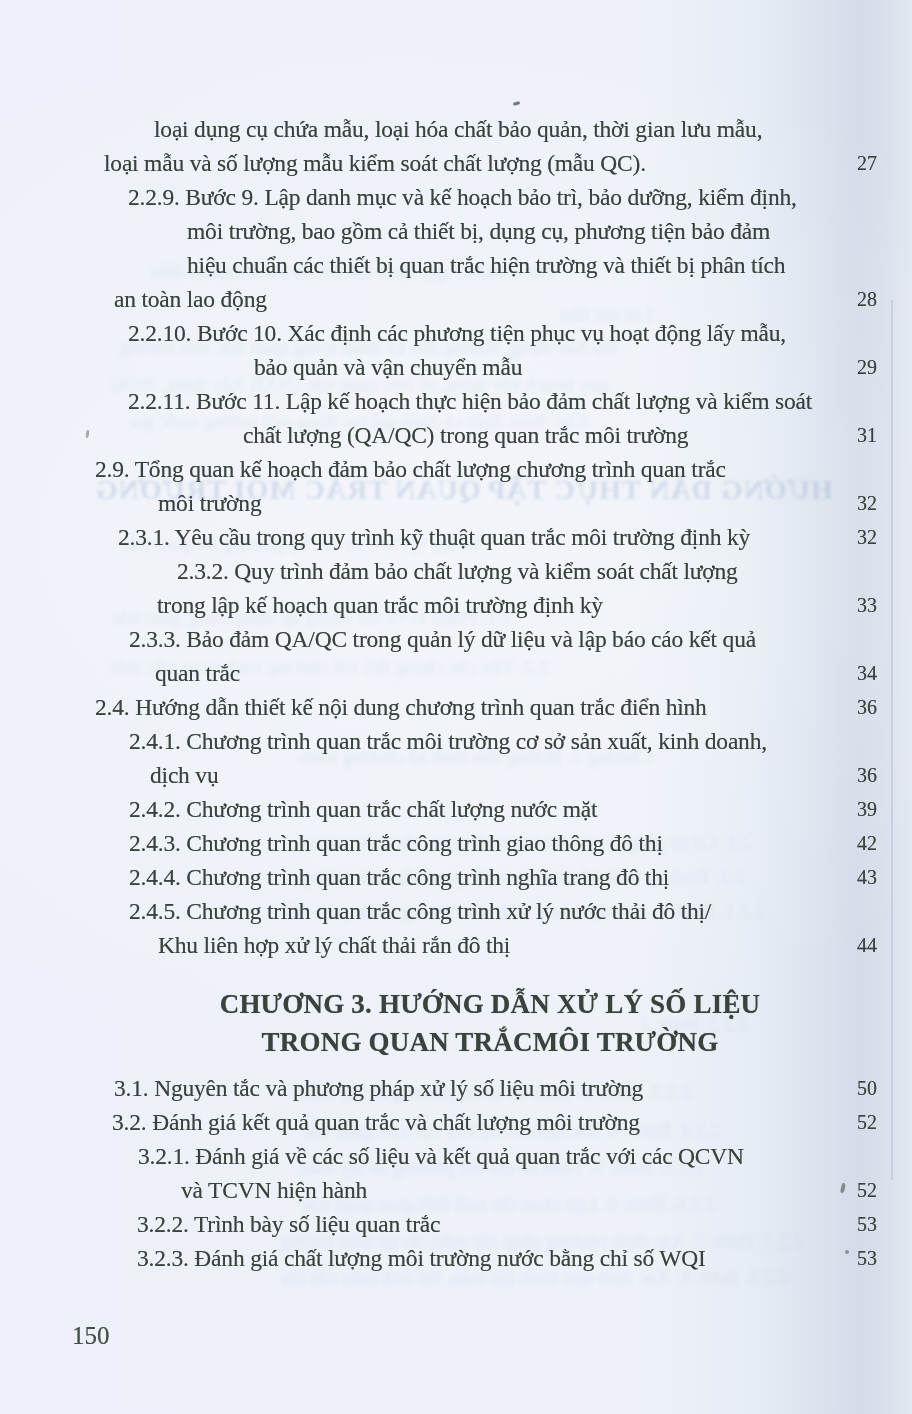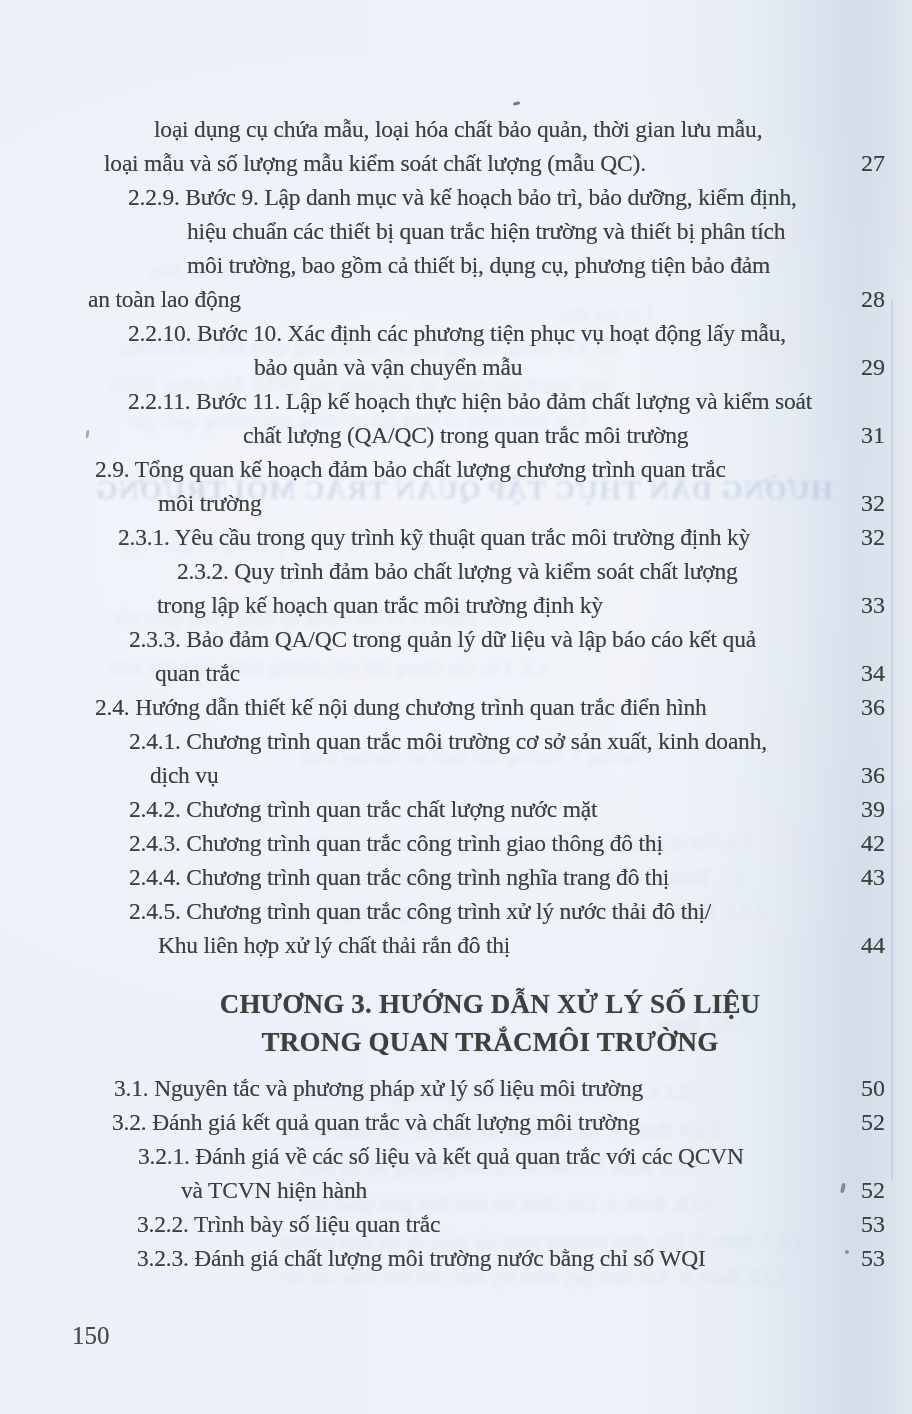--- a/index.html
+++ b/index.html
@@ -8,30 +8,30 @@
     font-family:"Liberation Serif","DejaVu Serif",serif;
   }
   .page{
     position:relative;width:912px;height:1414px;
     background:
       radial-gradient(ellipse 120% 55% at 42% 38%, rgba(255,255,255,0.30), rgba(255,255,255,0) 70%),
       linear-gradient(90deg,#edf0f8 0%,#eef1f8 70%,#e7edf5 82%,#dde4ef 89%,#d3dce9 94%,#d9e0ec 97%,#e2e8f1 100%);
     color:#39423d;
   }
   
-  .toc-block{position:absolute;left:0;right:0;}
+  .toc-block{position:absolute;left:0;right:8px;}
   .b1{top:112px;}
   .b2{top:1071px;margin-left:24px;}
   .line{position:relative;height:34px;line-height:34px;white-space:nowrap;}
   .line .t{
     display:inline-block;font-size:23.5px;letter-spacing:-0.2px;
     text-shadow:0 0 0.6px rgba(57,66,61,0.55);
   }
   .line .pg{
-    position:absolute;right:27px;top:0;font-size:24px;
+    position:absolute;right:27px;top:0;font-size:20px;
     text-shadow:0 0 0.6px rgba(57,66,61,0.55);
   }
   
   .heading{
     position:absolute;left:0;right:0;top:985px;
     padding-left:95px;padding-right:27px;
     text-align:center;font-weight:bold;
   }
   .heading .hl{
     font-size:27px;line-height:38px;letter-spacing:0.2px;
@@ -92,23 +92,23 @@
       <span class="ghost" style="left: 280px; top: 1230px;">2.2.7. Bước 7. Xác định phương pháp lấy mẫu, đo tại hiện trường</span>
       <span class="ghost" style="left: 280px; top: 1266px;">2.2.8. Bước 8. Xác định quy trình lấy mẫu, thể tích mẫu cần lấy</span>
     </div>
 
   <div class="edge-line"></div>
 
   <div id="block1" class="toc-block b1">
       <div class="line"><span class="t" style="padding-left: 154px;">loại dụng cụ chứa mẫu, loại hóa chất bảo quản, thời gian lưu mẫu,</span></div>
       <div class="line"><span class="t" style="padding-left: 79px; margin-left: 25px;">loại mẫu và số lượng mẫu kiểm soát chất lượng (mẫu QC).</span><span class="pg">27</span></div>
       <div class="line"><span class="t" style="padding-left: 128px;">2.2.9. Bước 9. Lập danh mục và kế hoạch bảo trì, bảo dưỡng, kiểm định,</span></div>
+      <div class="line"><span class="t" style="padding-left: 187px;">môi trường, bao gồm cả thiết bị, dụng cụ, phương tiện bảo đảm</span></div>
       <div class="line"><span class="t" style="padding-left: 187px;">hiệu chuẩn các thiết bị quan trắc hiện trường và thiết bị phân tích</span></div>
-      <div class="line"><span class="t" style="padding-left: 187px;">môi trường, bao gồm cả thiết bị, dụng cụ, phương tiện bảo đảm</span></div>
-      <div class="line"><span class="t" style="padding-left: 88px;">an toàn lao động</span><span class="pg">28</span></div>
+      <div class="line"><span class="t" style="padding-left: 114px;">an toàn lao động</span><span class="pg">28</span></div>
       <div class="line"><span class="t" style="padding-left: 128px;">2.2.10. Bước 10. Xác định các phương tiện phục vụ hoạt động lấy mẫu,</span></div>
       <div class="line"><span class="t" style="padding-left: 254px;">bảo quản và vận chuyển mẫu</span><span class="pg">29</span></div>
       <div class="line"><span class="t" style="padding-left: 128px;">2.2.11. Bước 11. Lập kế hoạch thực hiện bảo đảm chất lượng và kiểm soát</span></div>
       <div class="line"><span class="t" style="padding-left: 243px;">chất lượng (QA/QC) trong quan trắc môi trường</span><span class="pg">31</span></div>
       <div class="line"><span class="t" style="padding-left: 95px;">2.9. Tổng quan kế hoạch đảm bảo chất lượng chương trình quan trắc</span></div>
       <div class="line"><span class="t" style="padding-left: 158px;">môi trường</span><span class="pg">32</span></div>
       <div class="line"><span class="t" style="padding-left: 118px;">2.3.1. Yêu cầu trong quy trình kỹ thuật quan trắc môi trường định kỳ</span><span class="pg">32</span></div>
       <div class="line"><span class="t" style="padding-left: 129px; margin-left: 48px;">2.3.2. Quy trình đảm bảo chất lượng và kiểm soát chất lượng</span></div>
       <div class="line"><span class="t" style="padding-left: 157px;">trong lập kế hoạch quan trắc môi trường định kỳ</span><span class="pg">33</span></div>
       <div class="line"><span class="t" style="padding-left: 129px;">2.3.3. Bảo đảm QA/QC trong quản lý dữ liệu và lập báo cáo kết quả</span></div>

